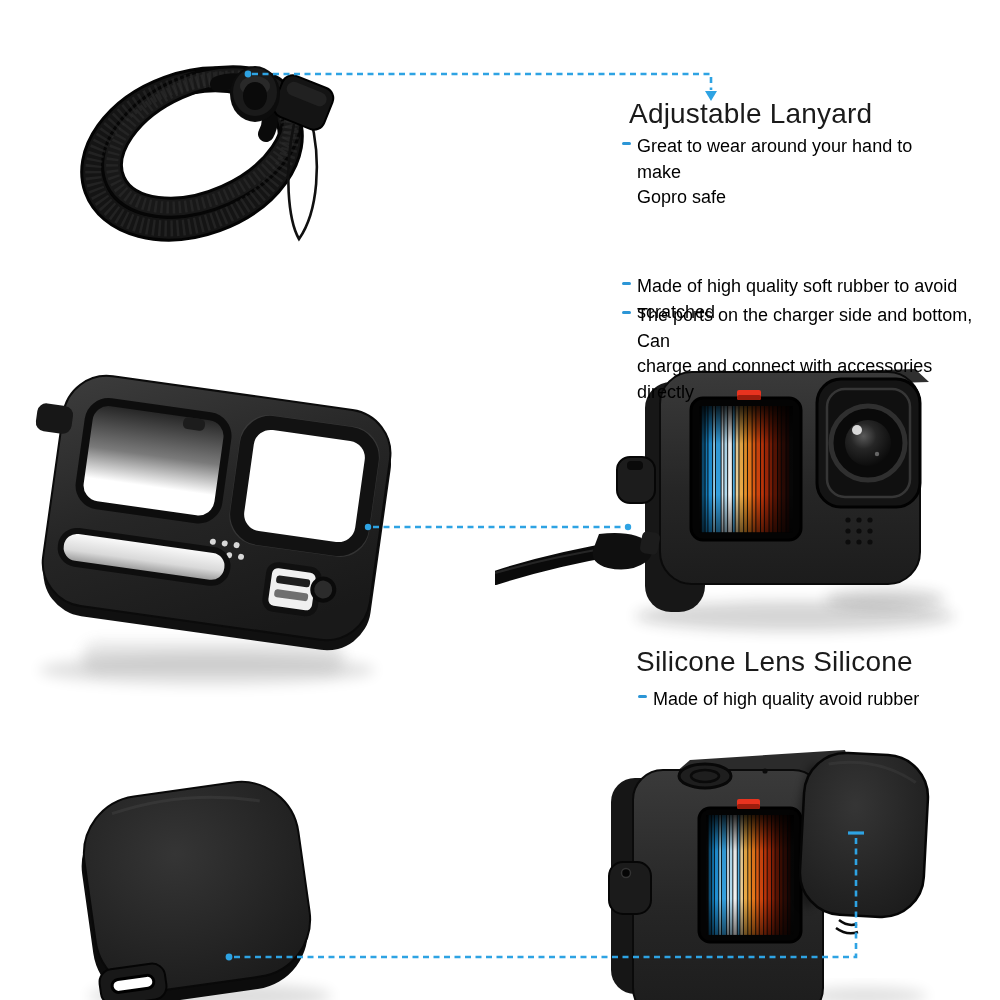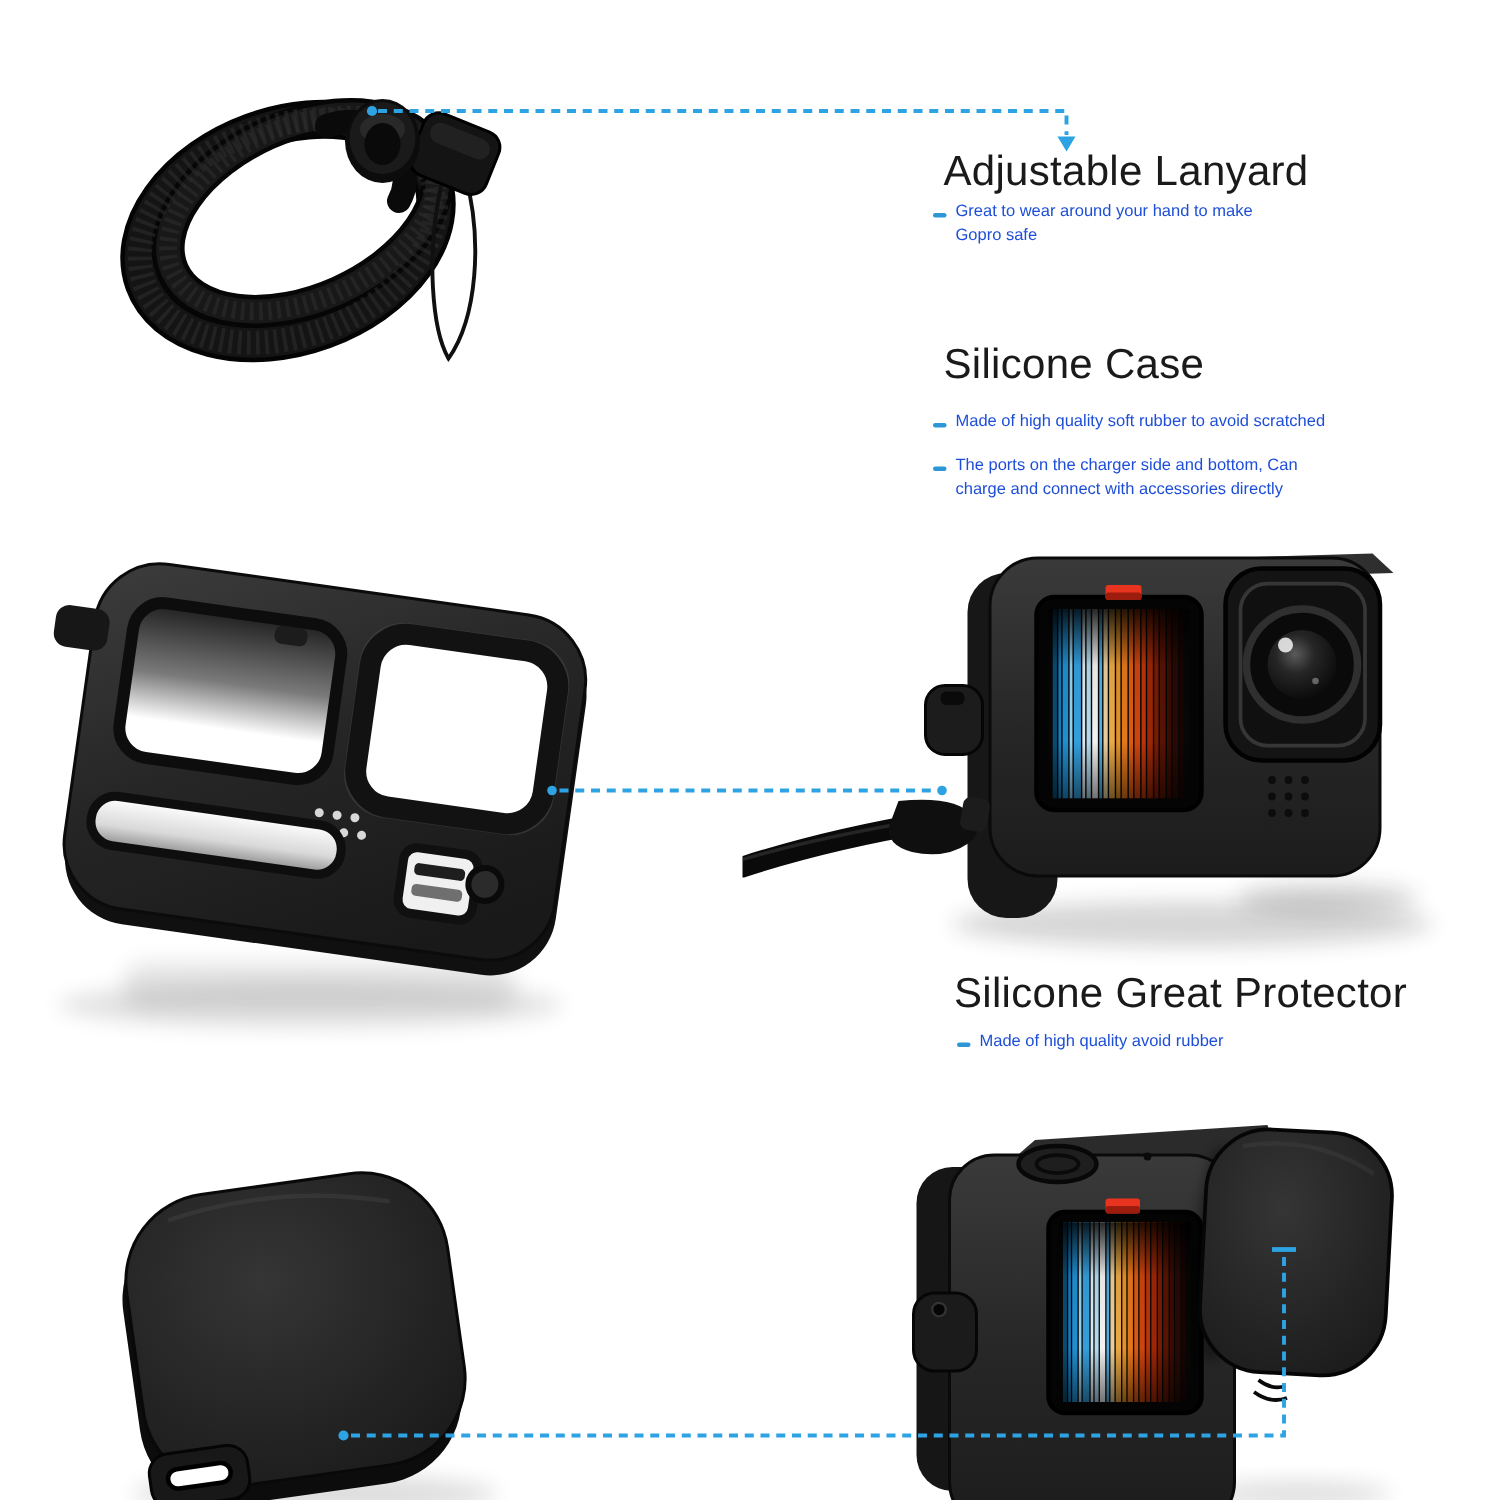--- a/index.html
+++ b/index.html
@@ -6,21 +6,21 @@
   .canvas{
     position:relative;width:1000px;height:1000px;background:#ffffff;overflow:hidden;
     font-family:"Liberation Sans", sans-serif;
     margin-top:34px;
   }
   .fig{position:absolute;z-index:1;}
   .fig svg{display:block;}
   .annot{position:absolute;left:0;top:0;z-index:3;pointer-events:none;}
   .tblock{position:absolute;z-index:2;}
   .h{font-size:28px;color:#1a1a1a;font-weight:400;letter-spacing:.2px;white-space:nowrap;}
-  .bullet{display:flex;align-items:flex-start;color:#1d4ed8;font-size:11px;line-height:1.42;}
+  .bullet{display:flex;align-items:flex-start;color:#000000;font-size:18px;line-height:1.42;}
   .bullet .dash{flex:0 0 auto;width:9px;height:2.6px;border-radius:2px;background:#2c96d6;margin:8px 6px 0 0;}
   .bullet .txt{white-space:pre-line;}
 </style>
 </head>
 <body>
 
 <div class="canvas">
 
   <svg width="0" height="0" style="position:absolute" aria-hidden="true">
     <defs>
@@ -277,30 +277,29 @@
     </g>
   </svg>
 
   <div class="tblock h" style="left:629px;top:64px">Adjustable Lanyard</div>
   <div class="tblock bullet" style="left:622px;top:100px;width:330px">
     <span class="dash"></span>
     <span class="txt">Great to wear around your hand to make
 Gopro safe</span>
   </div>
 
-  <div class="tblock h" style="left:629px;top:193px">Silicone Case</div>
   <div class="tblock bullet" style="left:622px;top:240px;width:372px">
     <span class="dash"></span>
     <span class="txt">Made of high quality soft rubber to avoid scratched</span>
   </div>
   <div class="tblock bullet" style="left:622px;top:269px;width:372px">
     <span class="dash"></span>
     <span class="txt">The ports on the charger side and bottom, Can
 charge and connect with accessories directly</span>
   </div>
 
-  <div class="tblock h" style="left:636px;top:612px">Silicone Great Protector</div>
+  <div class="tblock h" style="left:636px;top:612px">Silicone Lens Silicone</div>
   <div class="tblock bullet" style="left:638px;top:653px;width:330px">
     <span class="dash"></span>
     <span class="txt">Made of high quality avoid rubber</span>
   </div>
 
 </div>
 
 </body></html>

